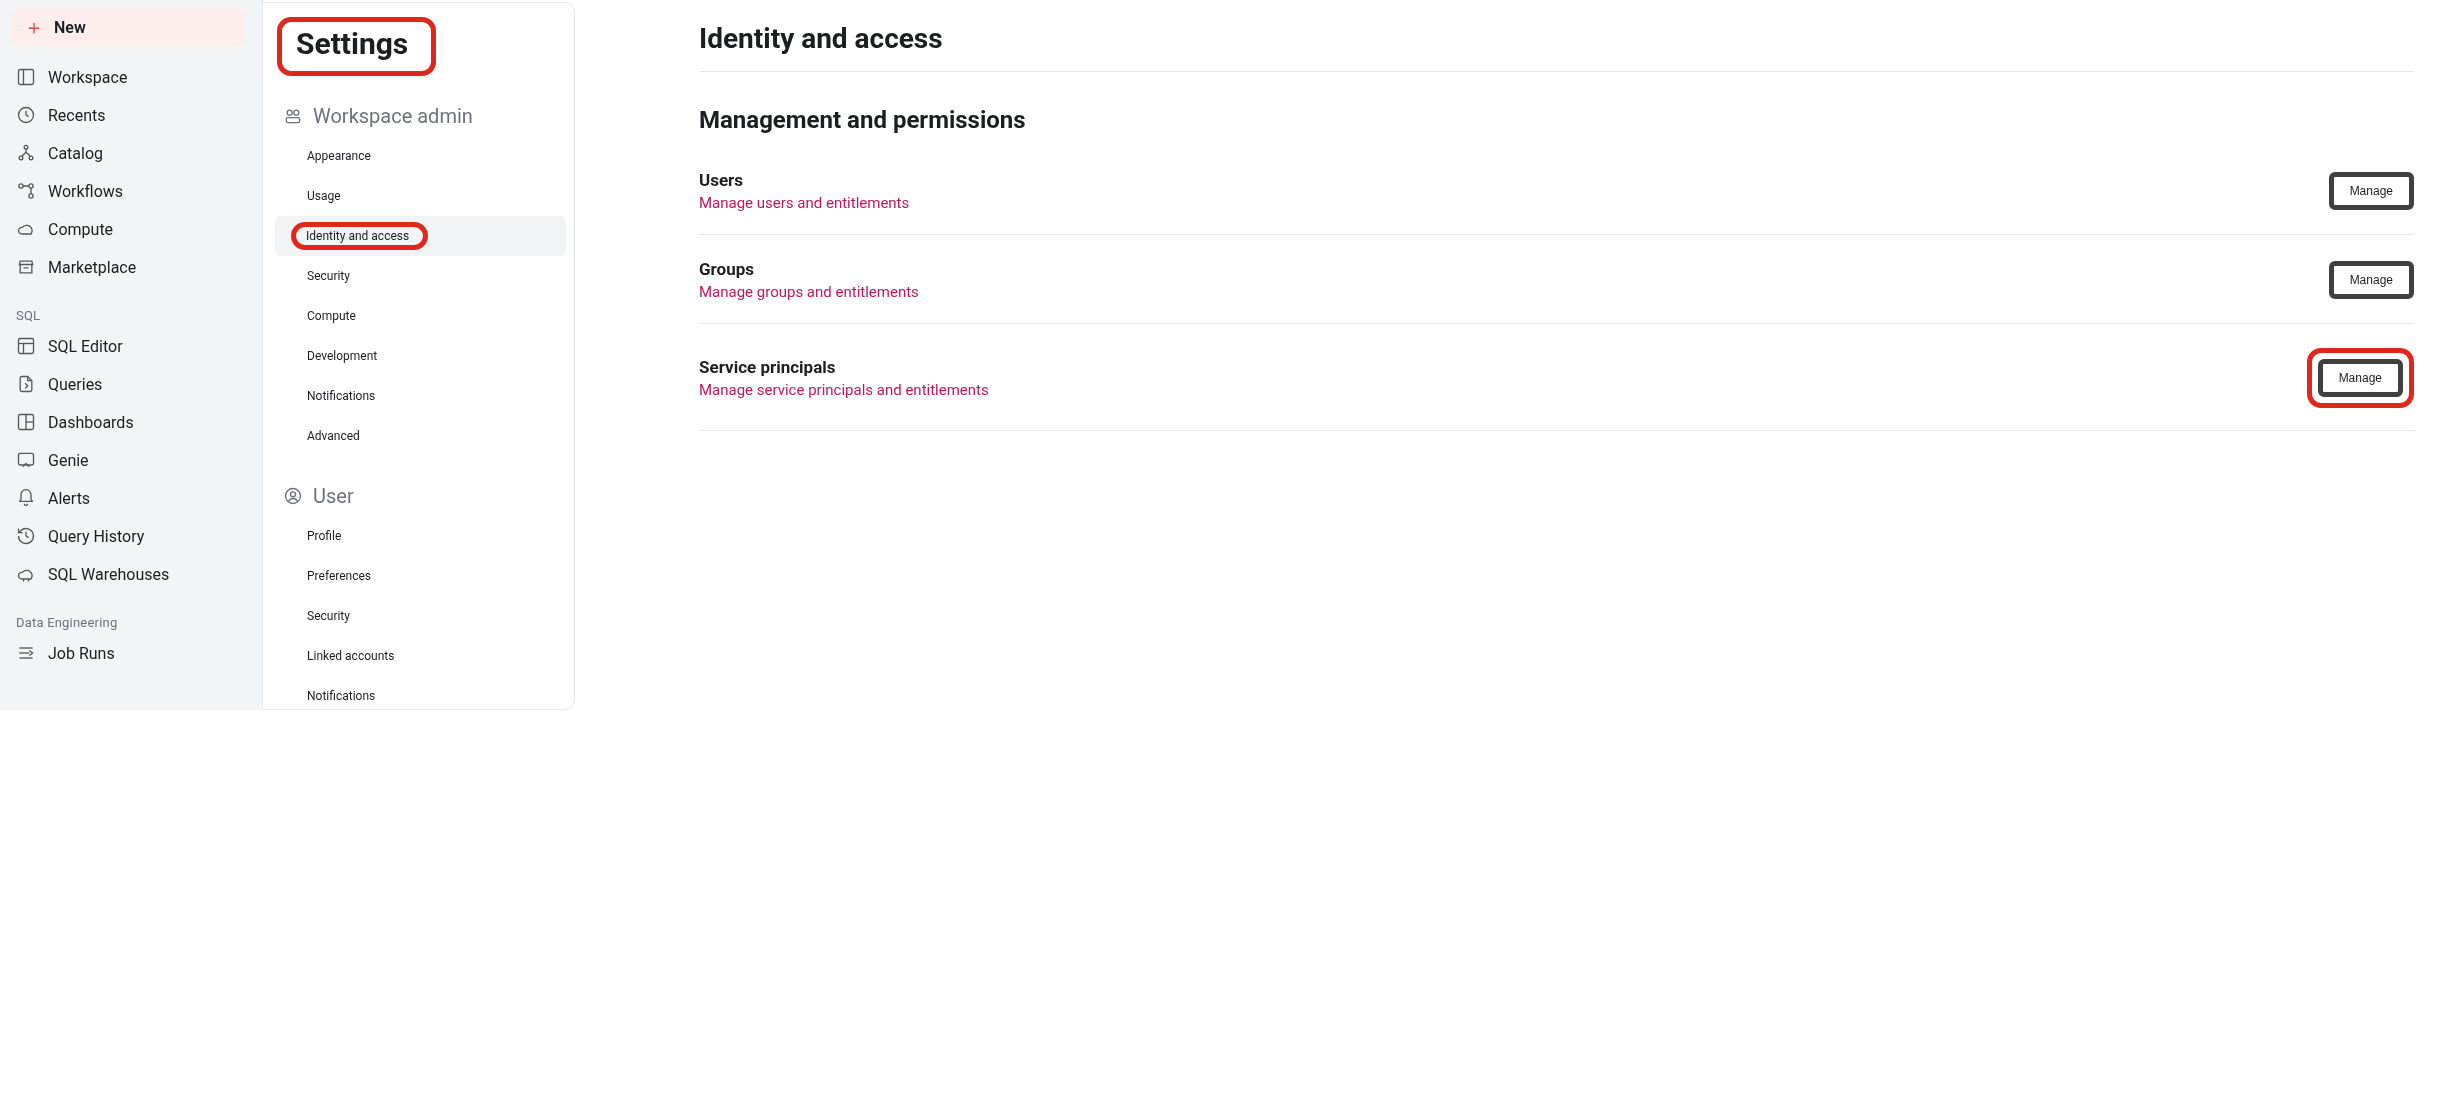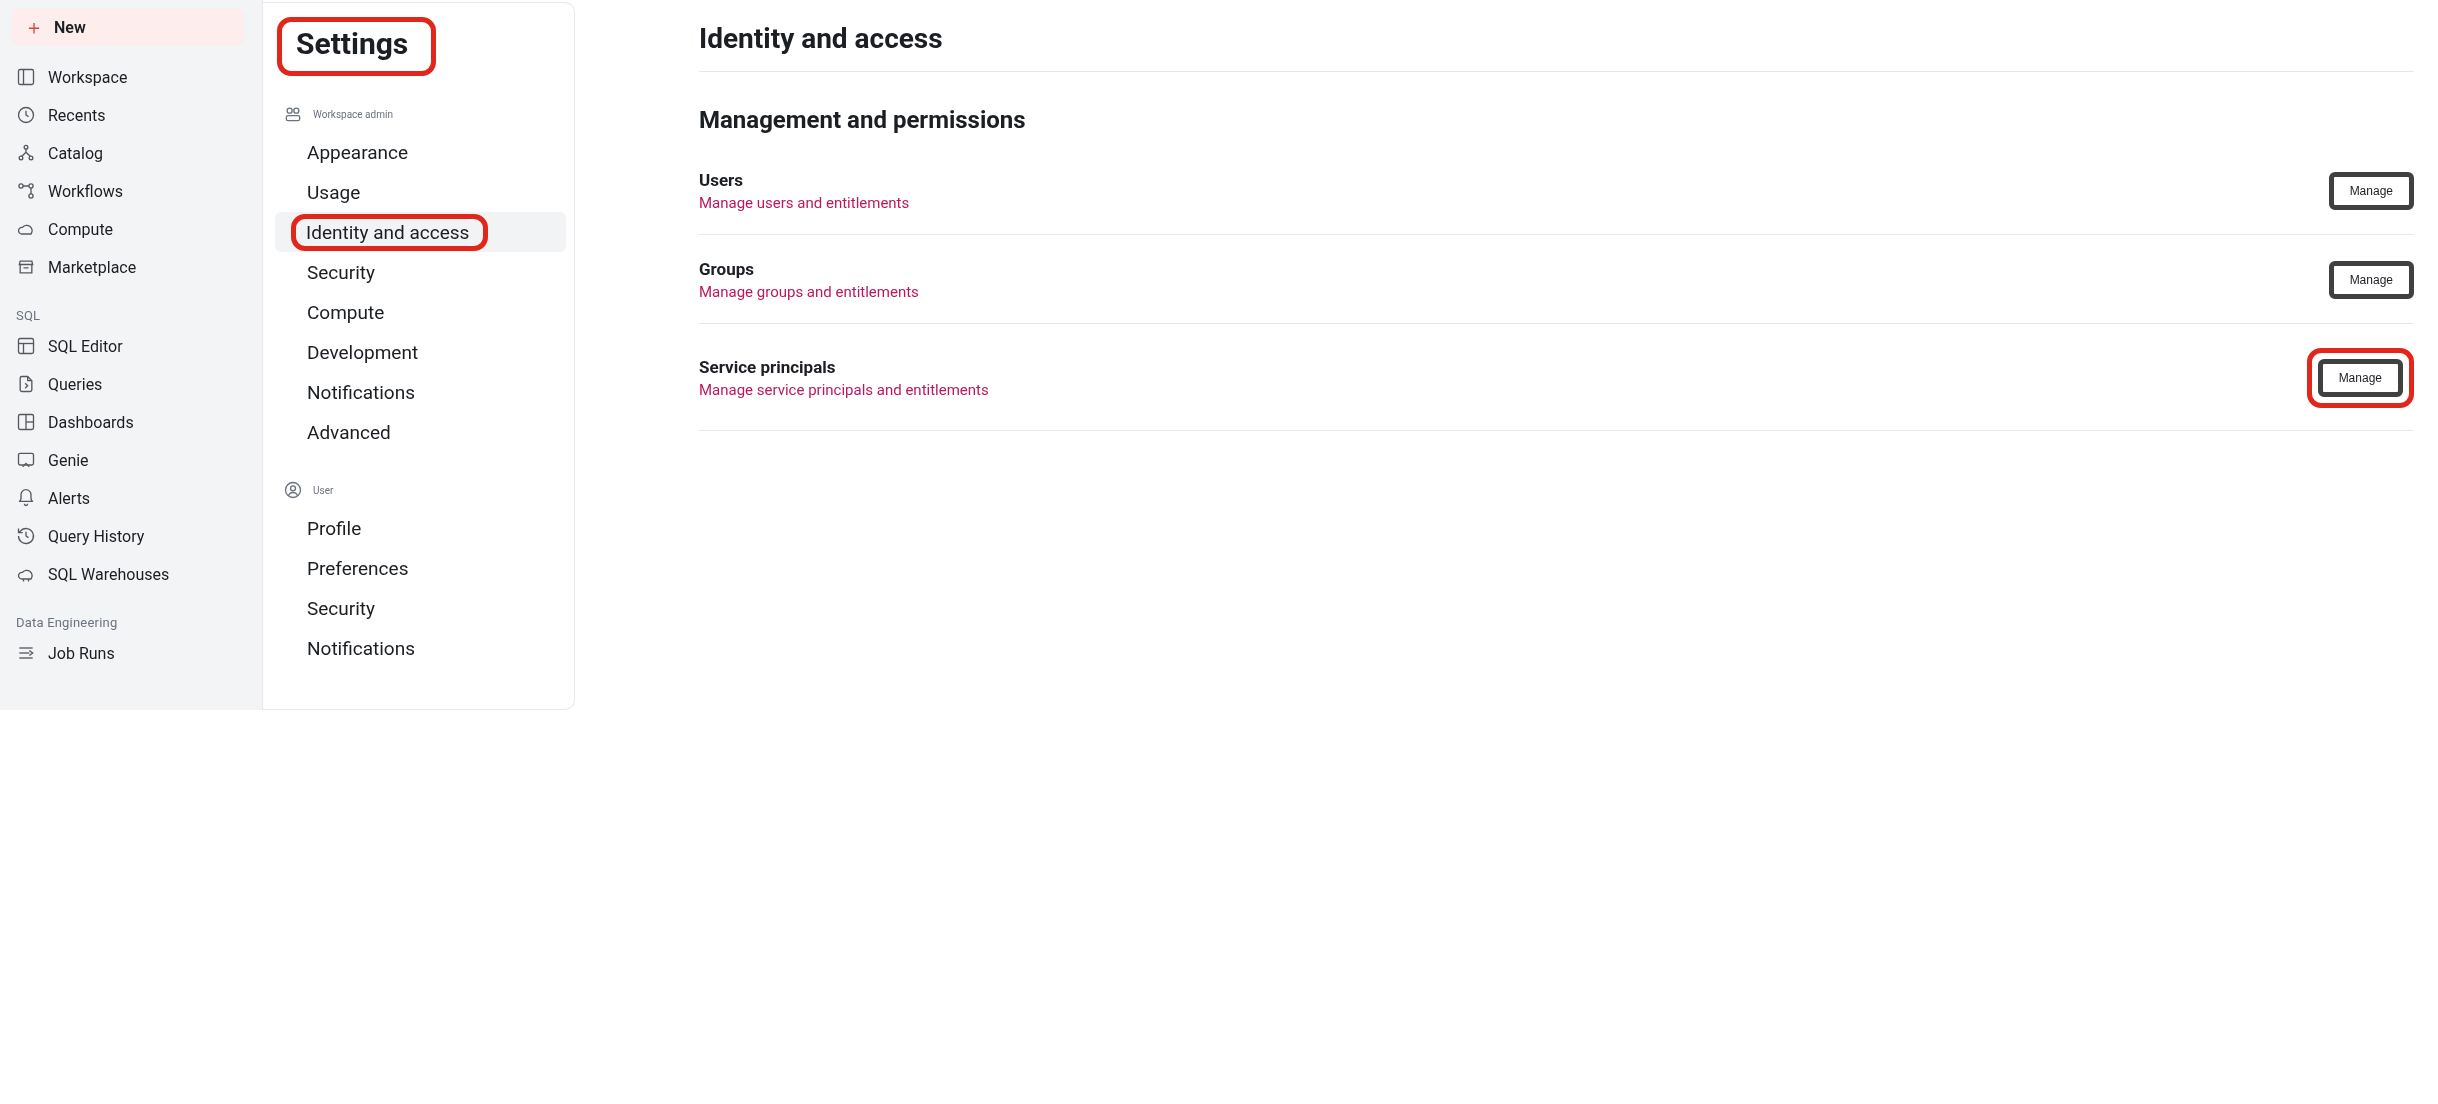--- a/index.html
+++ b/index.html
@@ -95,30 +95,30 @@
       font-weight: 700;
     }
     .sgroup {
       margin-top: 24px;
     }
     .sgroup-header {
       display: flex;
       align-items: center;
       gap: 10px;
       color: #6b7280;
-      font-size: 10px;
+      font-size: 20px;
       padding: 4px 8px;
     }
     .sgroup-header .nav-icon { color: #6b7280; stroke:#6b7280;}
     .sitems { margin-top: 4px; }
     .sitem {
       display:flex; align-items:center;
       height: 40px;
       padding: 0 12px 0 32px;
-      font-size: 19px;
+      font-size: 12px;
       cursor: pointer;
       border-radius: 6px;
     }
     .sitem.selected { background: #f2f3f5; }
     .sitem-highlight-wrap {
       display: inline-flex;
       align-items: center;
       border: 5px solid #e1261c;
       border-radius: 14px;
       padding: 2px 14px 2px 10px;
@@ -442,20 +442,23 @@
             <div class="sitem">
               <span>Profile</span>
             </div>
             <div class="sitem">
               <span>Preferences</span>
             </div>
             <div class="sitem">
               <span>Security</span>
             </div>
             <div class="sitem">
+              <span>Linked accounts</span>
+            </div>
+            <div class="sitem">
               <span>Notifications</span>
             </div>
           </div>
         </div>
       </div>
   </aside>
 
   <main class="main">
     <h1 class="page-title">Identity and access</h1>
     <hr class="hr">

